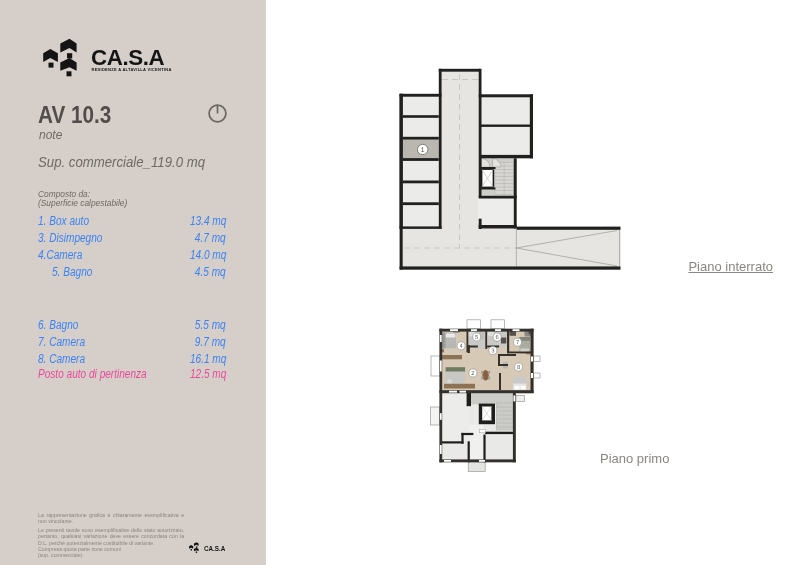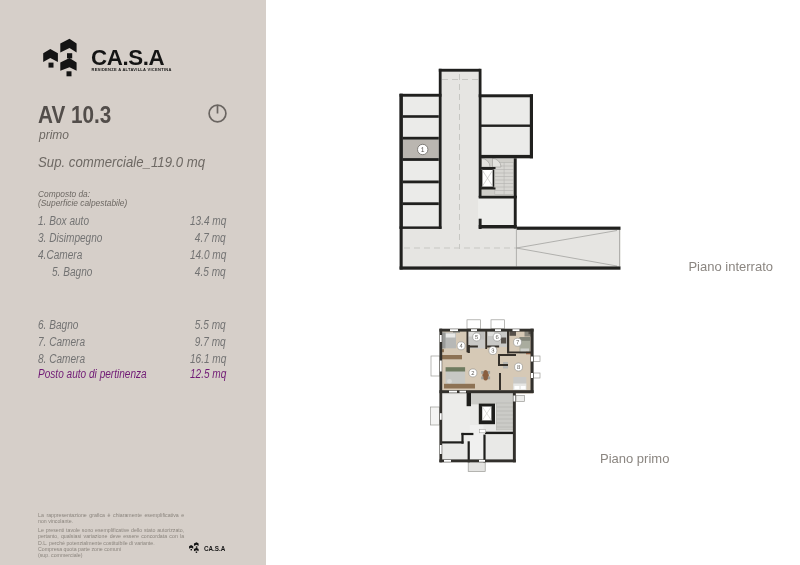--- a/index.html
+++ b/index.html
@@ -23,34 +23,34 @@
     <text x="91" y="64.5" font-family="Liberation Sans" font-weight="bold" font-size="22.3" letter-spacing="-0.4">CA.S.A</text>
     <text x="91.5" y="70.8" font-family="Liberation Sans" font-weight="bold" font-size="4" letter-spacing="0.28">RESIDENZE A ALTAVILLA VICENTINA</text>
   </g>
 </svg>
 
 <div class="abs" style="left:38px;top:101.5px;font-size:23px;font-weight:bold;color:#524d4a;transform:scaleX(0.9);transform-origin:0 0;white-space:nowrap;">AV 10.3</div>
 <svg class="abs" style="left:208px;top:104px;" width="19" height="19" viewBox="0 0 19 19">
   <circle cx="9.5" cy="9.5" r="8.4" fill="none" stroke="#6a6561" stroke-width="1.7"></circle>
   <line x1="9.5" y1="9.5" x2="9.5" y2="1.4" stroke="#6a6561" stroke-width="1.7"></line>
 </svg>
-<div class="abs" style="left:39px;top:128px;font-size:12px;font-style:italic;color:#6e6964;">primo</div>
+<div class="abs" style="left:39px;top:128px;font-size:12px;font-style:italic;color:#6e6964;">note</div>
 <div class="abs" style="left:38px;top:154px;font-size:14.5px;font-style:italic;color:#6e6964;white-space:nowrap;transform:scaleX(0.91);transform-origin:0 0;">Sup. commerciale_119.0 mq</div>
 
 <div class="abs" style="left:38px;top:188.5px;font-size:9.5px;font-style:italic;color:#6e6964;line-height:9.9px;transform:scaleX(0.88);transform-origin:0 0;">Composto da:<br>(Superficie calpestabile)</div>
-<div class="abs" style="left:38px;top:212.5px;width:188px;font-size:12px;font-style:italic;color:#737373;line-height:17.11px;">
+<div class="abs" style="left:38px;top:212.5px;width:188px;font-size:12px;font-style:italic;color:#3b82f6;line-height:17.11px;">
   <div style="height:17.11px;"><span style="display:inline-block;transform:scaleX(0.84);transform-origin:0 0;">1. Box auto</span><span style="float:right;display:inline-block;transform:scaleX(0.84);transform-origin:100% 0;">13.4 mq</span></div>
   <div style="height:17.11px;"><span style="display:inline-block;transform:scaleX(0.84);transform-origin:0 0;">3. Disimpegno</span><span style="float:right;display:inline-block;transform:scaleX(0.84);transform-origin:100% 0;">4.7 mq</span></div>
   <div style="height:17.11px;text-decoration:underline;"><span style="display:inline-block;transform:scaleX(0.84);transform-origin:0 0;">4.Camera</span><span style="float:right;display:inline-block;transform:scaleX(0.84);transform-origin:100% 0;">14.0 mq</span></div>
   <div style="height:17.11px;margin-left:14px;"><span style="display:inline-block;transform:scaleX(0.84);transform-origin:0 0;">5. Bagno</span><span style="float:right;display:inline-block;transform:scaleX(0.84);transform-origin:100% 0;">4.5 mq</span></div>
   <div style="height:17.11px;margin-top:36px;"><span style="display:inline-block;transform:scaleX(0.84);transform-origin:0 0;">6. Bagno</span><span style="float:right;display:inline-block;transform:scaleX(0.84);transform-origin:100% 0;">5.5 mq</span></div>
   <div style="height:17.11px;"><span style="display:inline-block;transform:scaleX(0.84);transform-origin:0 0;">7. Camera</span><span style="float:right;display:inline-block;transform:scaleX(0.84);transform-origin:100% 0;">9.7 mq</span></div>
   <div style="height:17.11px;"><span style="display:inline-block;transform:scaleX(0.84);transform-origin:0 0;">8. Camera</span><span style="float:right;display:inline-block;transform:scaleX(0.84);transform-origin:100% 0;">16.1 mq</span></div>
 </div>
-<div class="abs" style="left:38px;top:367px;width:188px;font-size:12px;font-style:italic;color:#701a75;">
+<div class="abs" style="left:38px;top:367px;width:188px;font-size:12px;font-style:italic;color:#ec4899;">
   <span style="display:inline-block;transform:scaleX(0.84);transform-origin:0 0;">Posto auto di pertinenza</span><span style="float:right;display:inline-block;transform:scaleX(0.84);transform-origin:100% 0;">12.5 mq</span>
 </div>
 
 <div class="abs" style="left:38px;top:512px;width:168px;font-size:6px;color:#8a847d;line-height:6.35px;text-align:justify;transform:scaleX(0.87);transform-origin:0 0;">La rappresentazione grafica è chiaramente esemplificativa e non vincolante.</div>
 <div class="abs" style="left:38px;top:527px;width:168px;font-size:6px;color:#8a847d;line-height:6.35px;text-align:justify;transform:scaleX(0.87);transform-origin:0 0;">Le presenti tavole sono esemplificative dello stato autorizzato, pertanto, qualsiasi variazione deve essere concordata con la D.L. perché potenzialmente costituibile di variante.</div>
 <div class="abs" style="left:38px;top:546px;width:168px;font-size:6px;color:#8a847d;line-height:6.35px;transform:scaleX(0.87);transform-origin:0 0;">Compresa quota parte zone comuni<br>(sup. commerciale)</div>
 
 <svg class="abs" style="left:189px;top:542px;will-change:transform;transform:translateZ(0);" width="40" height="14" viewBox="0 0 40 14">
   <g fill="#141414" transform="translate(-12.3,-10.9) scale(0.286)">
     <polygon points="69.5,38.8 76.6,43.4 76.6,52.4 69.5,48 60.3,52.4 60.3,43.4"></polygon>
@@ -128,21 +128,21 @@
     <rect x="136.7" y="176.6" width="103.8" height="3.2"></rect>
     <rect x="19.6" y="216.4" width="220.9" height="3.3"></rect>
     <rect x="101" y="117" width="14.5" height="2"></rect>
     <rect x="101" y="137.5" width="14.5" height="2"></rect>
     <rect x="98.7" y="168.7" width="2.9" height="10.3"></rect>
   </g>
 
   <circle cx="42.7" cy="99.5" r="5.2" fill="#ffffff" stroke="#6a6762" stroke-width="0.8"></circle>
   <text x="42.7" y="102" font-size="6.8" fill="#55524e" text-anchor="middle" font-family="Liberation Sans" transform="rotate(0.4 42.7 99)" text-rendering="geometricPrecision">1</text>
 </svg>
-<div class="abs" style="left:600px;top:259px;width:173px;text-align:right;font-size:13px;color:#8b8681;">Piano interrato</div>
+<div class="abs" style="left:600px;top:259px;width:173px;text-align:right;font-size:13px;color:#8b8681;text-decoration:underline;">Piano interrato</div>
 
 <svg class="abs" style="left:425px;top:315px;will-change:transform;transform:translateZ(0);" width="120" height="160" viewBox="0 0 120 160">
 
   <rect x="42" y="4.8" width="13.5" height="9" fill="#ffffff" stroke="#9a9a96" stroke-width="0.7"></rect>
   <rect x="66" y="4.8" width="13.5" height="9" fill="#ffffff" stroke="#9a9a96" stroke-width="0.7"></rect>
 
   <rect x="5.5" y="92" width="9" height="18" fill="#f4f4f3" stroke="#9a9a96" stroke-width="0.7"></rect>
   <rect x="6" y="41" width="9" height="20" fill="#ffffff" stroke="#9a9a96" stroke-width="0.7"></rect>
   <rect x="91" y="80.5" width="8.5" height="6" fill="#eeeeec" stroke="#9a9a96" stroke-width="0.7"></rect>
 

